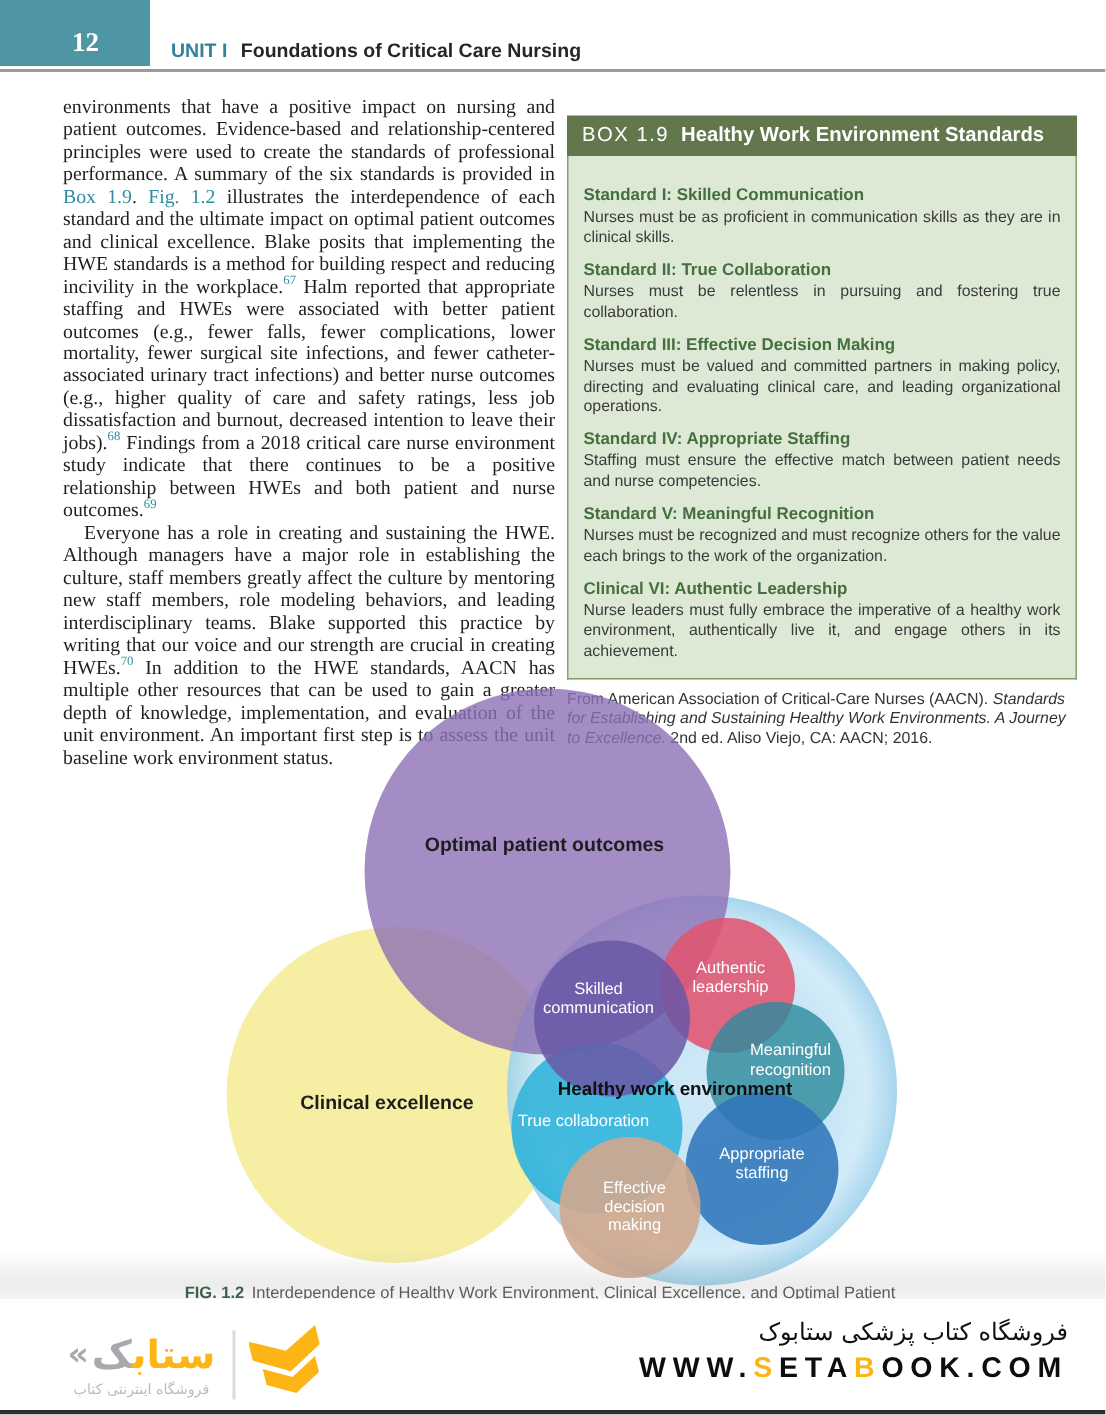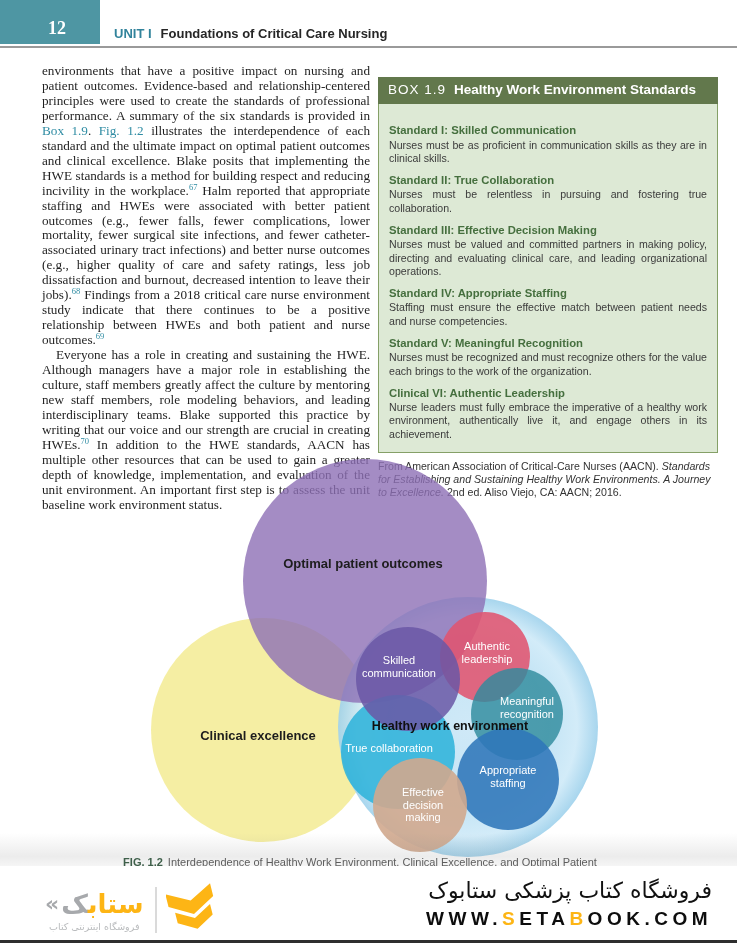--- a/index.html
+++ b/index.html
@@ -55,21 +55,21 @@
   .brand-textcol { display:flex; flex-direction:column; align-items:center; }
   .brand-wordrow { display:flex; align-items:center; line-height:30px; }
   .brand-guillemet { font-family:"DejaVu Sans",sans-serif; font-size:22px; font-weight:bold; color:#a7a9ac; margin-right:2px; }
   .brand-word { font-family:"DejaVu Sans",sans-serif; font-size:26px; font-weight:bold; direction:rtl; }
   .brand-word .yellow { color:#fdb515; }
   .brand-word .gray { color:#a7a9ac; }
   .brand-tagline { font-family:"DejaVu Sans",sans-serif; font-size:9.5px; color:#b9bbbd; margin-top:2px; direction:rtl; }
   .brand-divider { width:2px; height:46px; background:#dadada; margin:0 9px 0 11px; }
 
   .footer-right { position:absolute; right:25px; top:12px; text-align:right; }
-  .store-line { font-family:"DejaVu Sans",sans-serif; font-size:22px; color:#111111; direction:rtl; }
+  .store-line { font-family:"DejaVu Sans",sans-serif; font-size:16px; color:#111111; direction:rtl; }
   .url-line { margin-top:5px; font-family:"Liberation Sans",sans-serif; font-weight:bold; font-size:19px; letter-spacing:4.5px; color:#0d0d0d; white-space:nowrap; }
   .url-line .yellow { color:#fdb515; }
 </style>
 </head>
 <body>
 
 <div class="pagenum-block">
   <div class="pagenum">12</div>
 </div>
 <div class="running-head">

